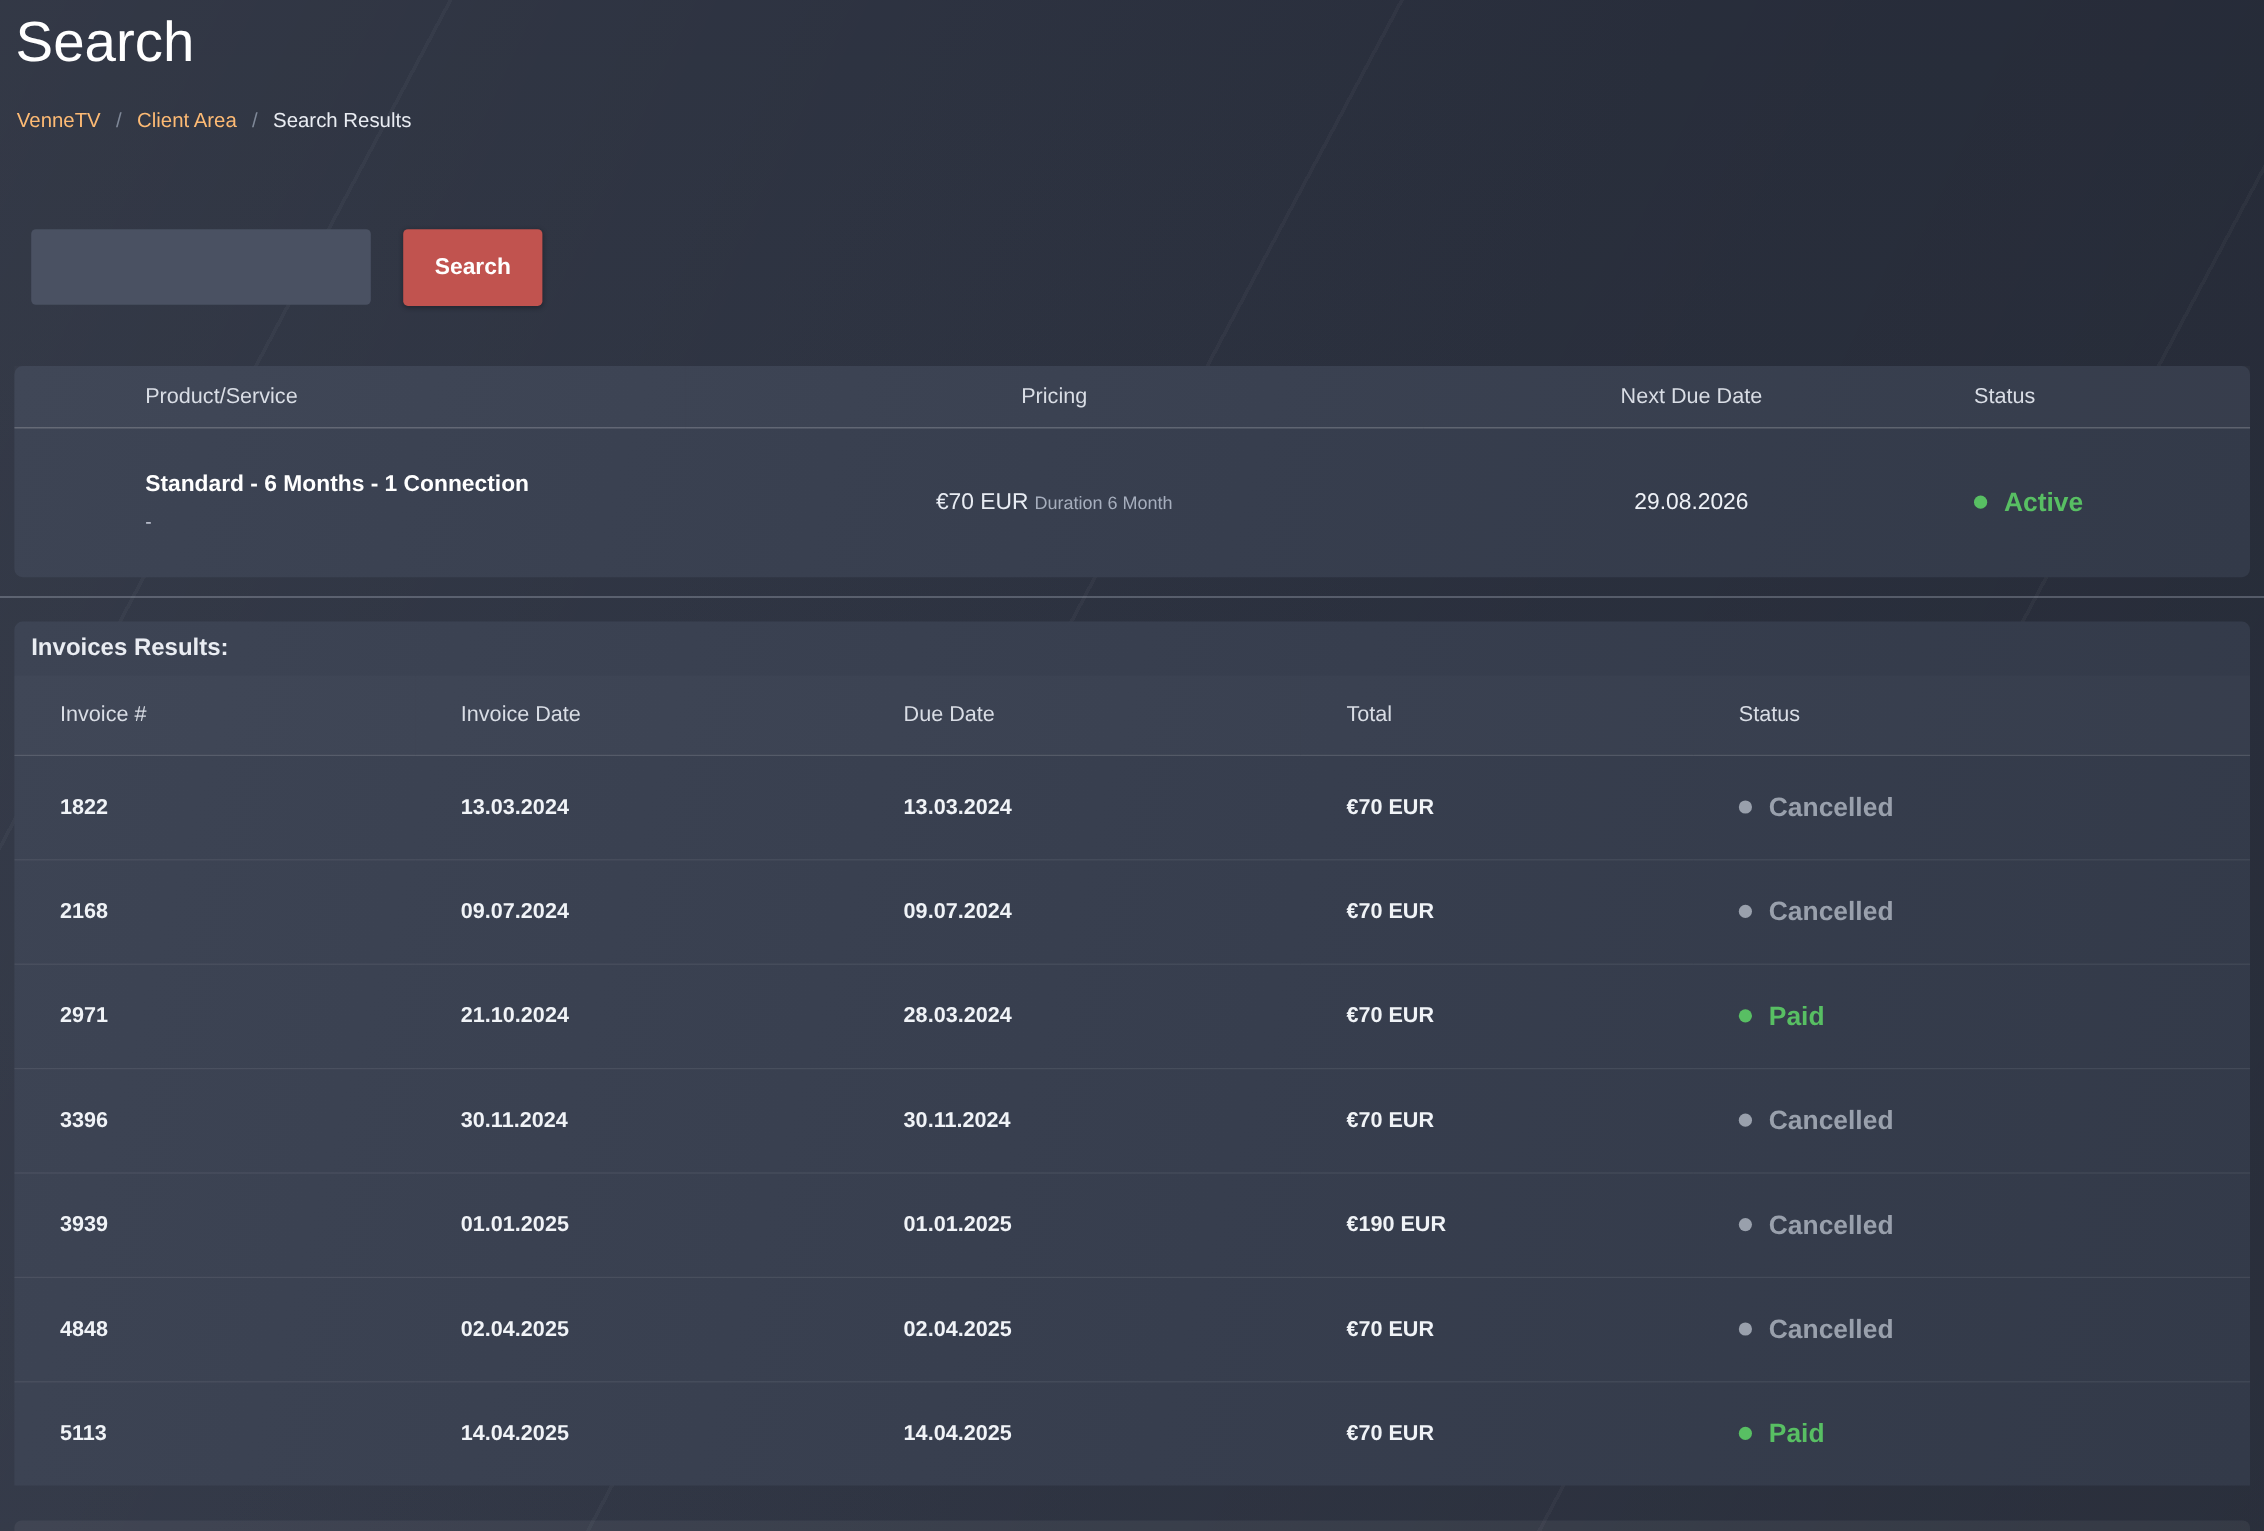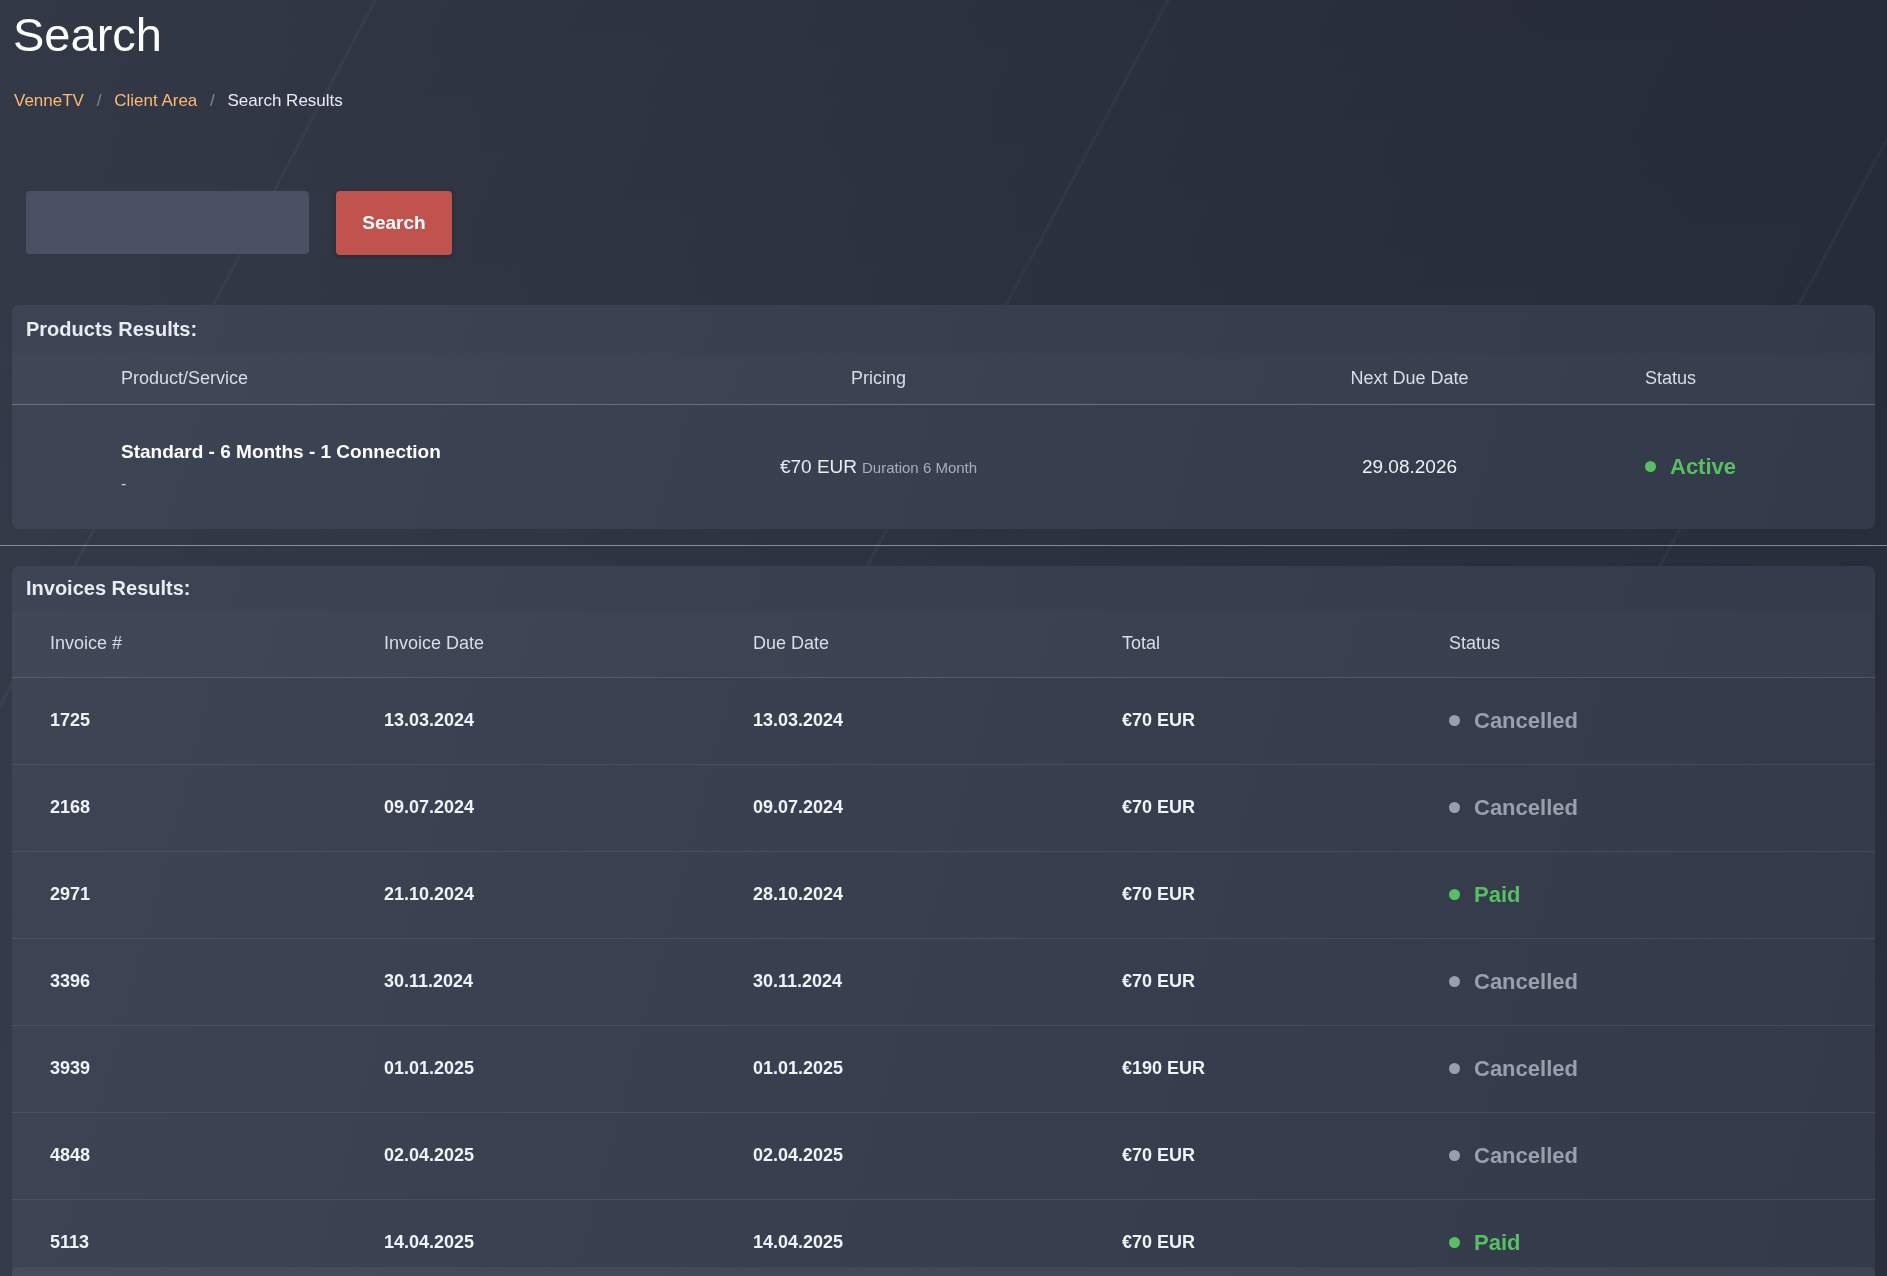--- a/index.html
+++ b/index.html
@@ -131,21 +131,20 @@
     <span class="sep">/</span>
     <span class="current">Search Results</span>
   </nav>
 
   <div class="search-bar">
     <input type="text" class="search-input" value="" style="">
     <button class="search-button">Search</button>
   </div>
 
   <section class="panel products-panel">
-    <div class="section-title">Products Results:</div>
     <table class="products-table">
       <colgroup>
           <col style="width:559px">
           <col style="width:615px">
           <col style="width:447px">
           <col>
         </colgroup>
       <thead>
         <tr>
           <th class="col-h-product">Product/Service</th>
@@ -191,21 +190,21 @@
         <tr>
           <th>Invoice #</th>
           <th>Invoice Date</th>
           <th>Due Date</th>
           <th>Total</th>
           <th>Status</th>
         </tr>
       </thead>
       <tbody>
   <tr class="invoice-row">
-    <td>1725</td>
+    <td>1822</td>
     <td>13.03.2024</td>
     <td>13.03.2024</td>
     <td>€70 EUR</td>
     <td class="cell-status">
       <span class="status">
         <span class="dot cancelled"></span>
         <span class="status-text cancelled">Cancelled</span>
       </span>
     </td>
   </tr>
@@ -219,21 +218,21 @@
       <span class="status">
         <span class="dot cancelled"></span>
         <span class="status-text cancelled">Cancelled</span>
       </span>
     </td>
   </tr>
 
   <tr class="invoice-row">
     <td>2971</td>
     <td>21.10.2024</td>
-    <td>28.10.2024</td>
+    <td>28.03.2024</td>
     <td>€70 EUR</td>
     <td class="cell-status">
       <span class="status">
         <span class="dot paid"></span>
         <span class="status-text paid">Paid</span>
       </span>
     </td>
   </tr>
 
   <tr class="invoice-row">

